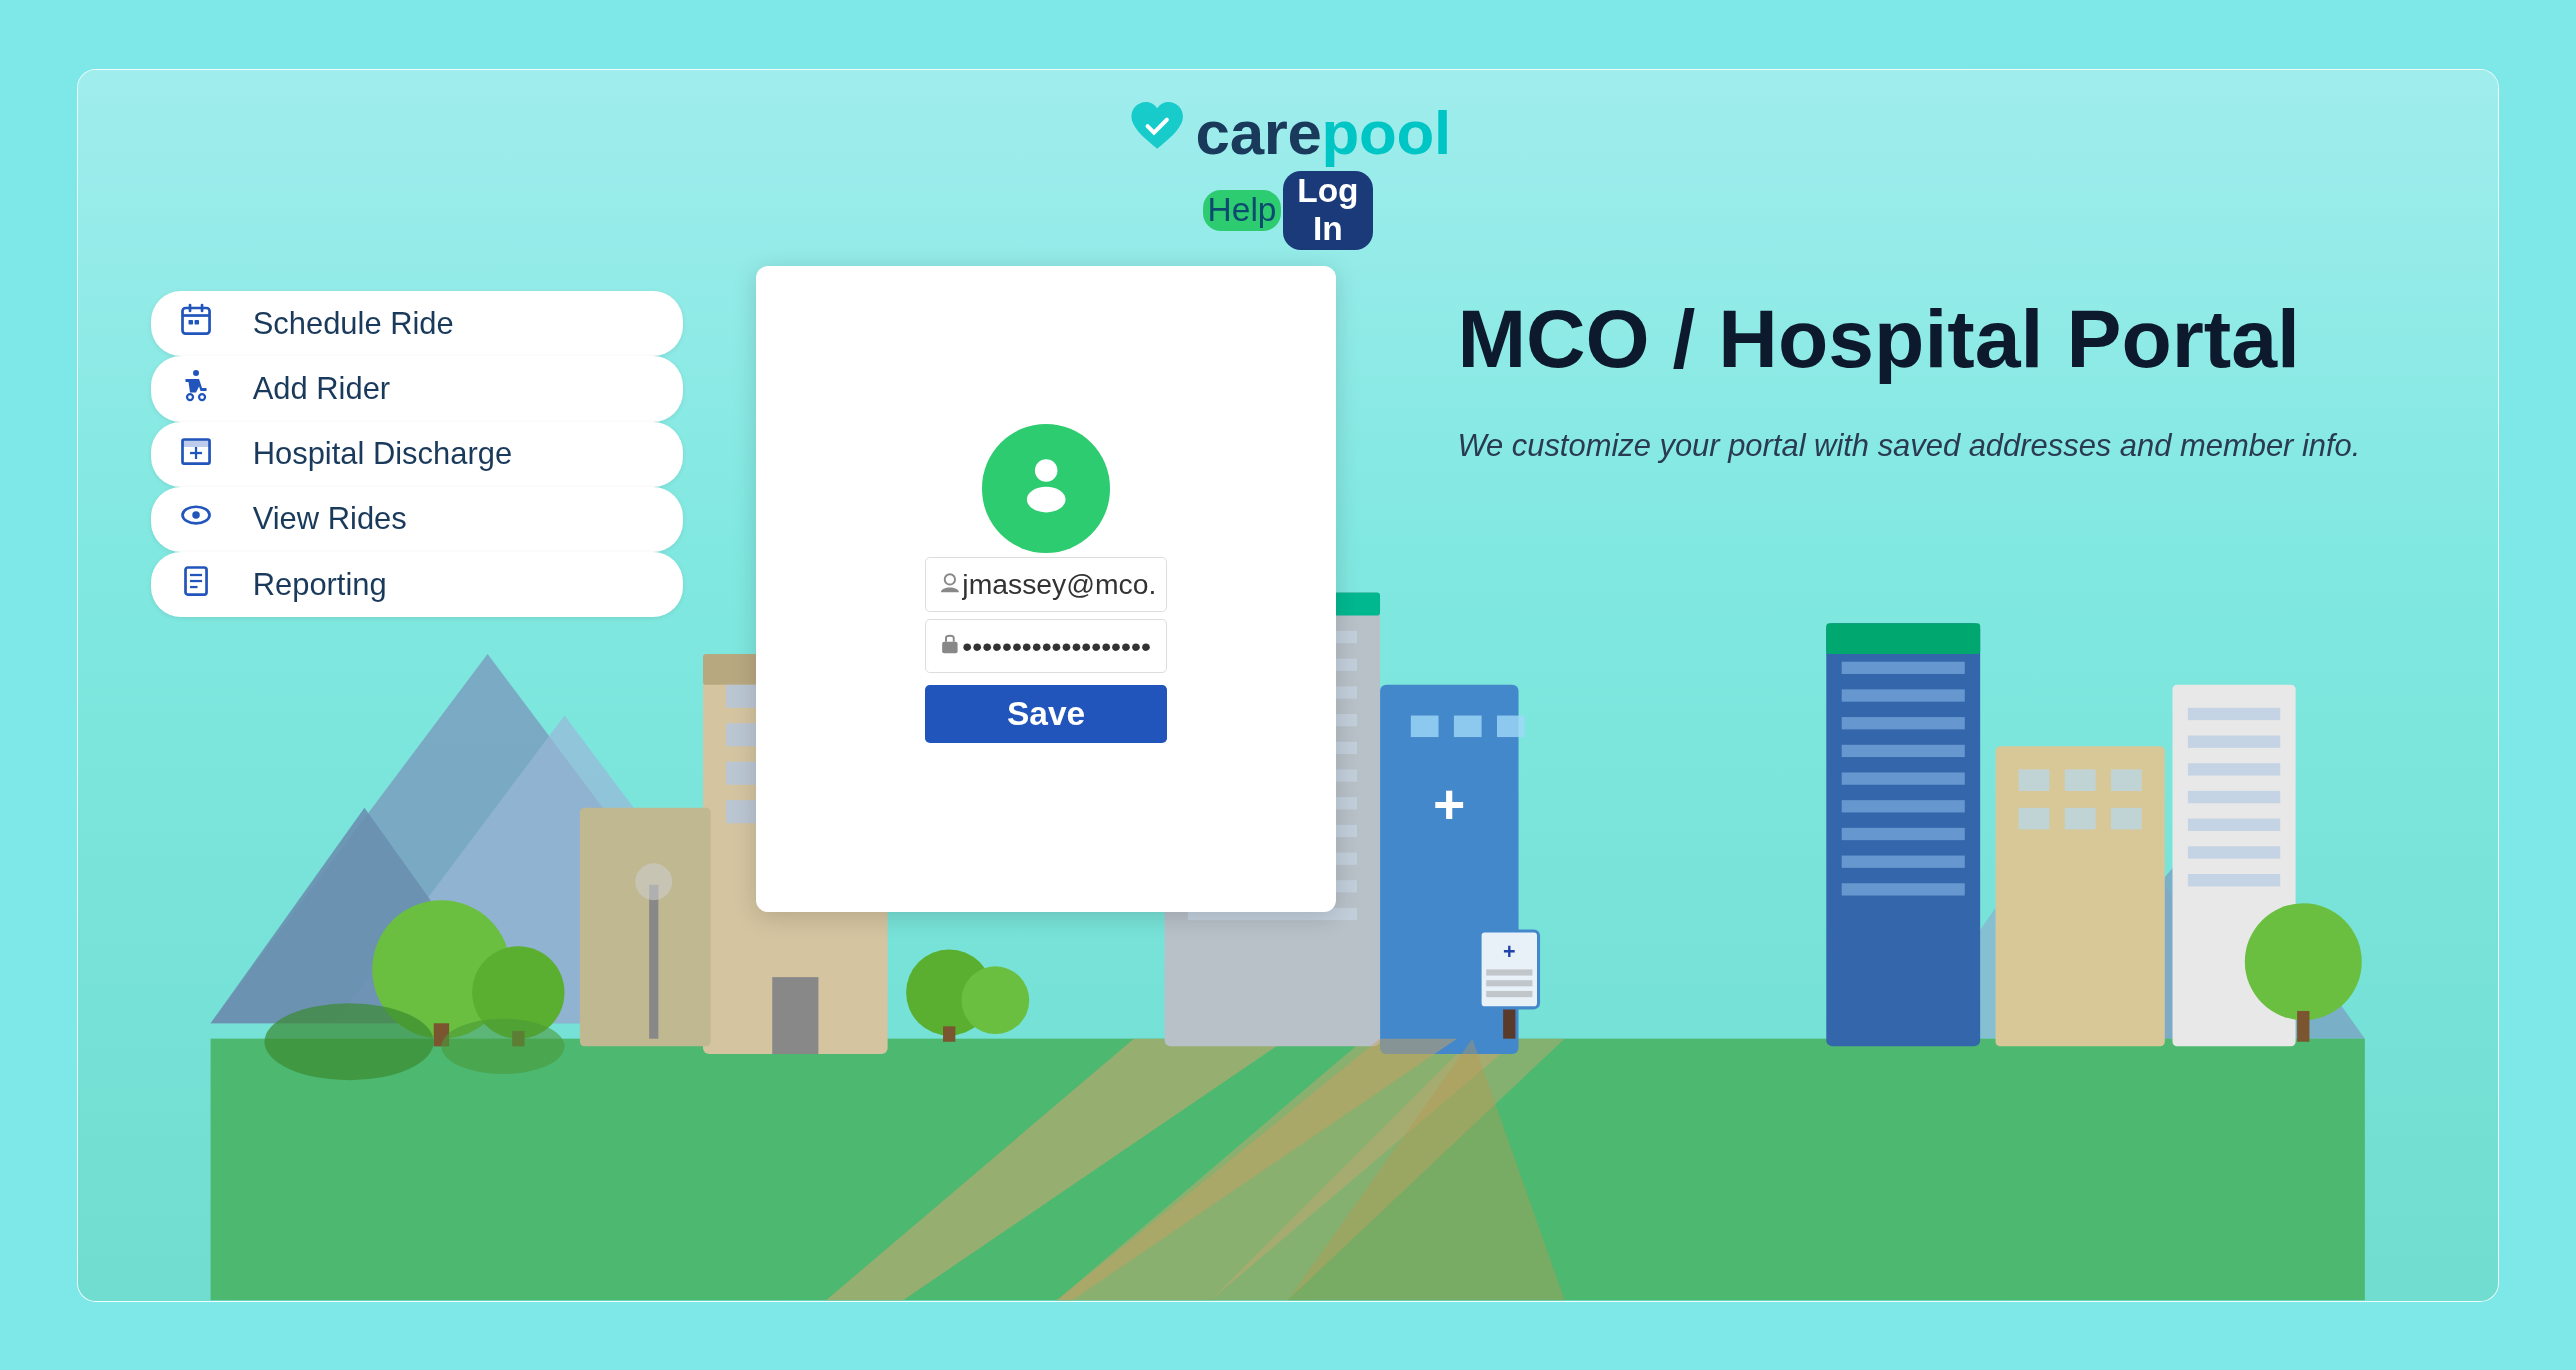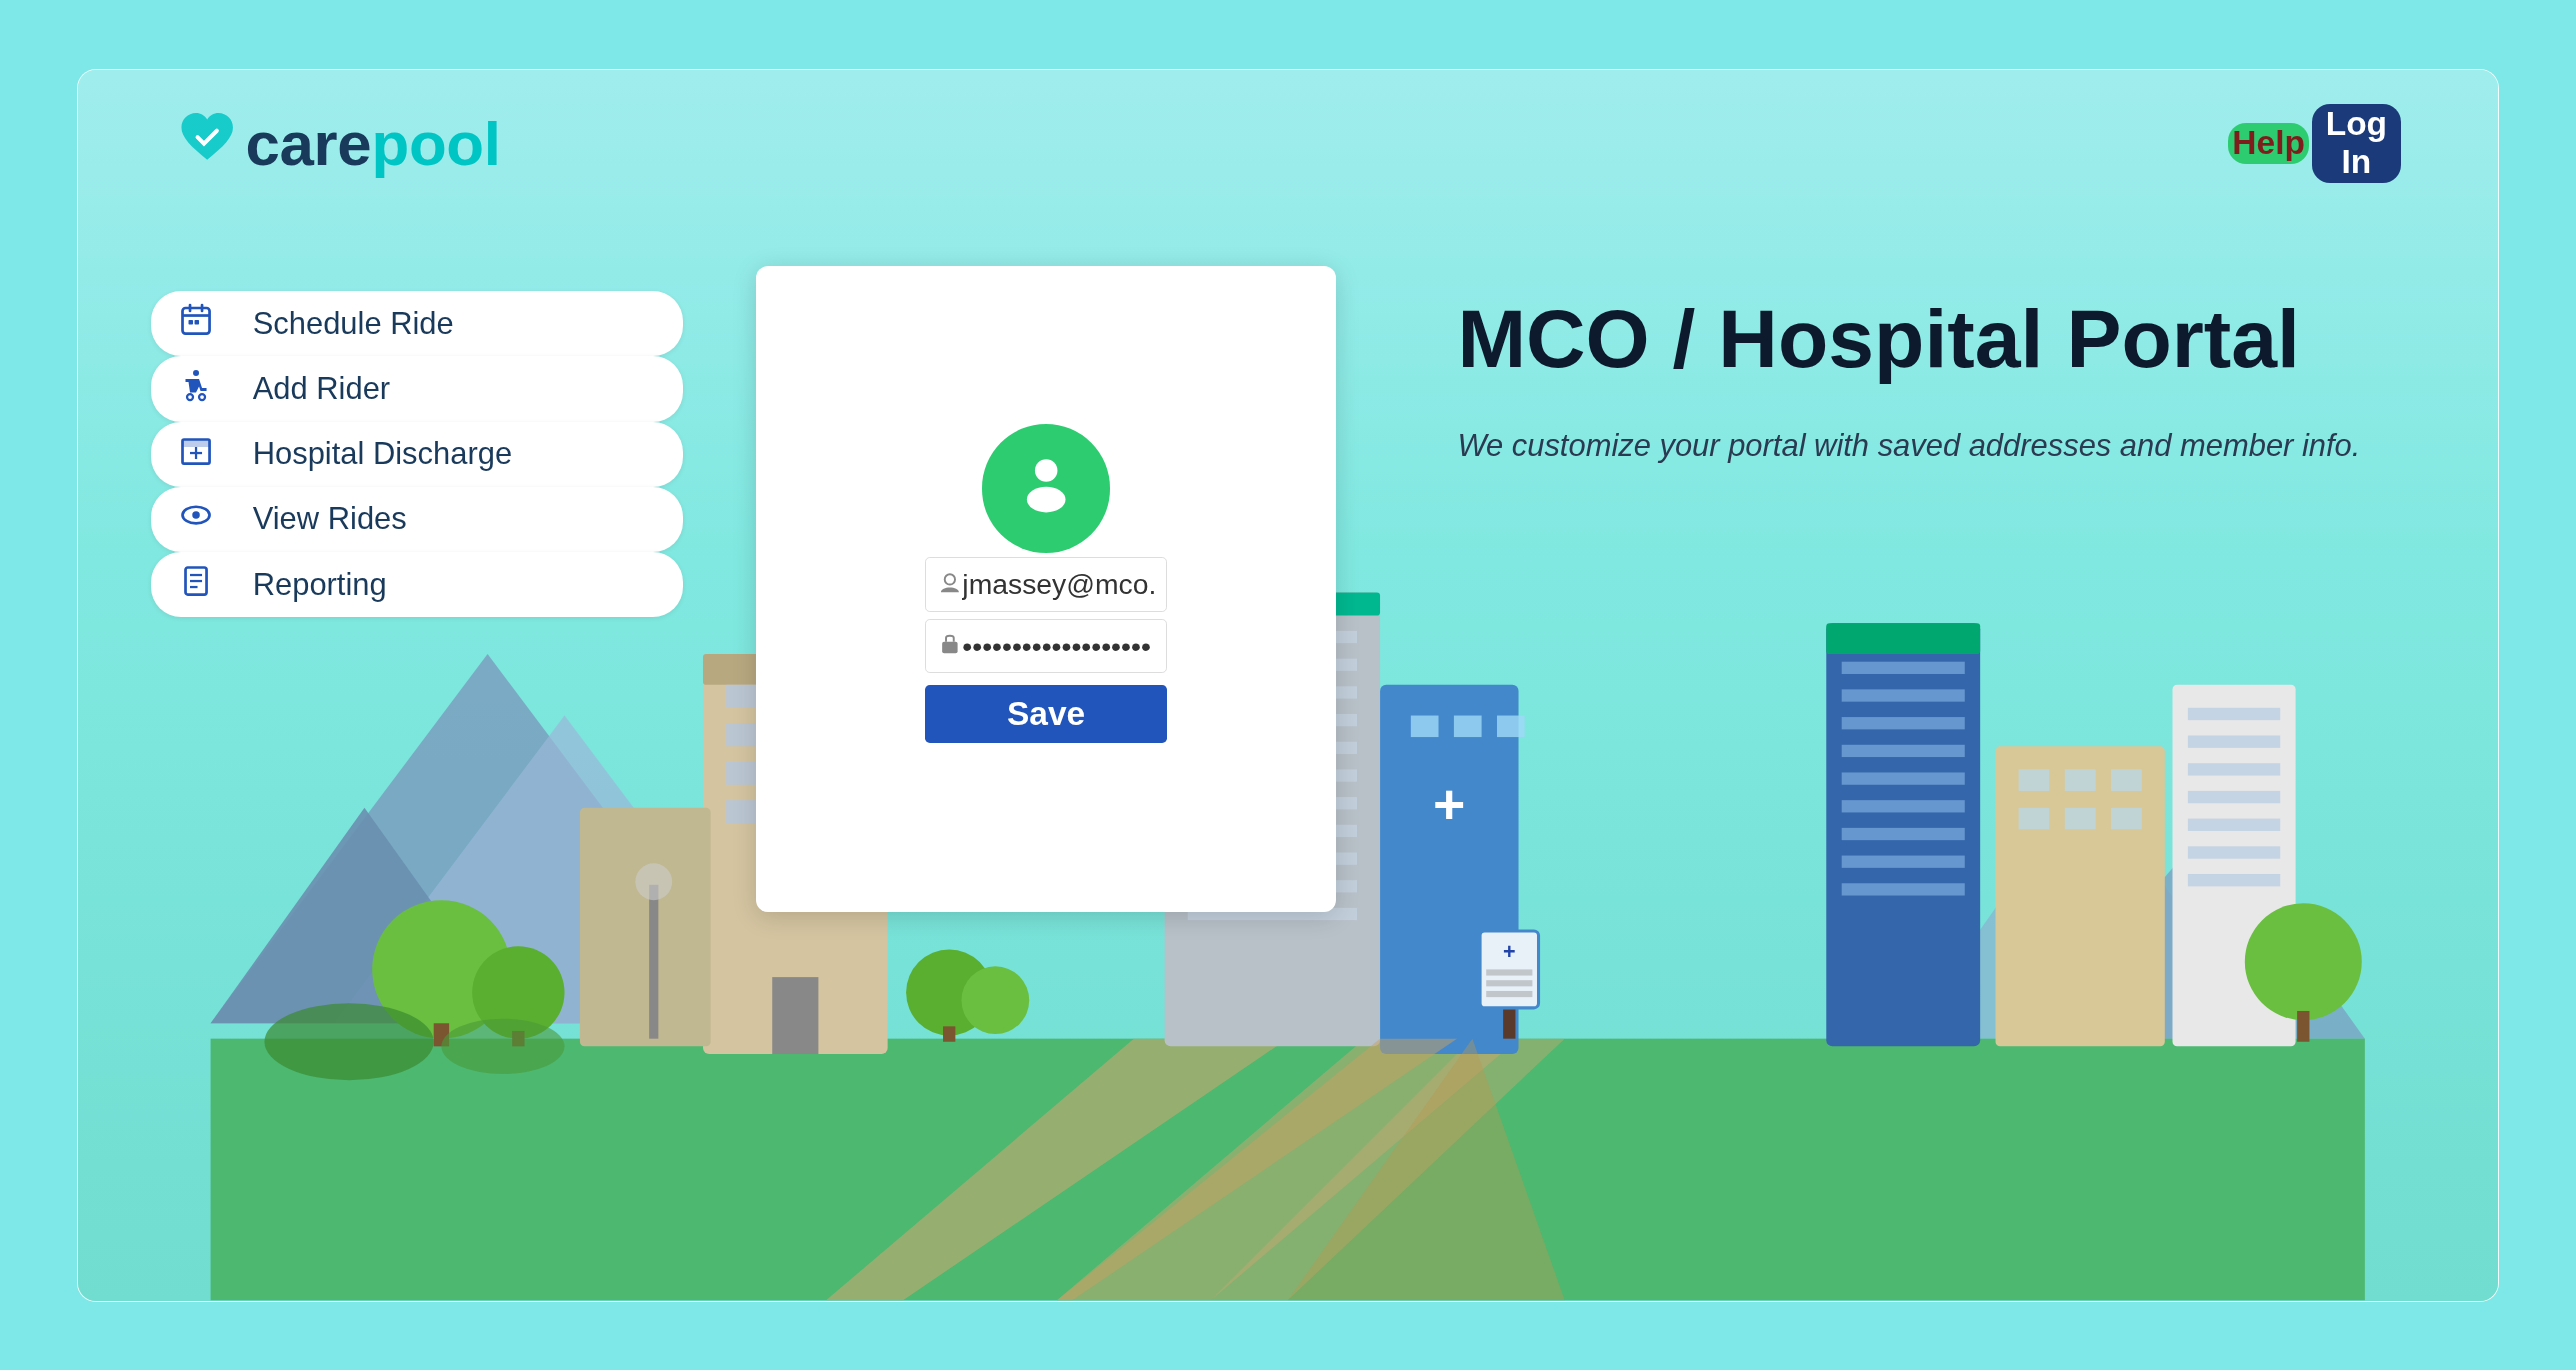--- a/index.html
+++ b/index.html
@@ -29,29 +29,30 @@
     .bg-sky {
       position: absolute;
       inset: 0;
       background: linear-gradient(180deg, #a0eded 0%, #80e8e0 40%, #70ddd0 100%);
       z-index: 0;
     }
 
     
     .header {
       position: absolute;
-      top: 0;
+      top: 16px;
       left: 0;
       right: 0;
       height: 12%;
       display: flex;
       align-items: center;
       justify-content: space-between;
       padding: 8px 4%;
       z-index: 20;
+      flex-direction: column;
     }
 
     .logo {
       display: flex;
       align-items: center;
       gap: 6px;
     }
 
     .logo-icon {
       color: #1ea8a8;
@@ -70,26 +71,26 @@
     }
 
     .header-buttons {
       display: flex;
       gap: 1.5%;
       align-items: center;
     }
 
     .btn-help {
       background: #2ecc71;
-      color: #7f1d1d;
+      color: #0c4a6e;
       border: none;
       border-radius: 18px;
       padding: 0.8% 2.5%;
       font-size: 1.3vw;
-      font-weight: 700;
+      font-weight: 400;
       cursor: pointer;
     }
 
     .btn-login {
       background: #1a3a7a;
       color: #ffffff;
       border: none;
       border-radius: 18px;
       padding: 0.8% 2.5%;
       font-size: 1.3vw;

